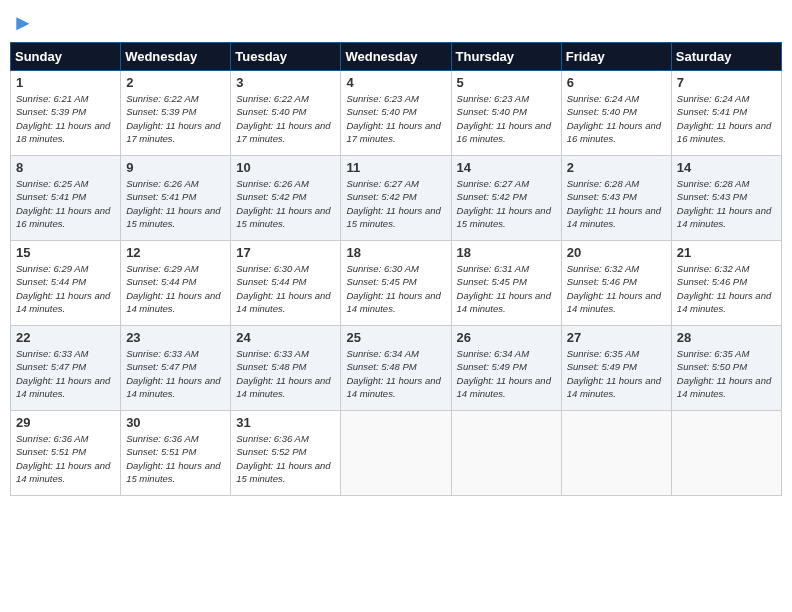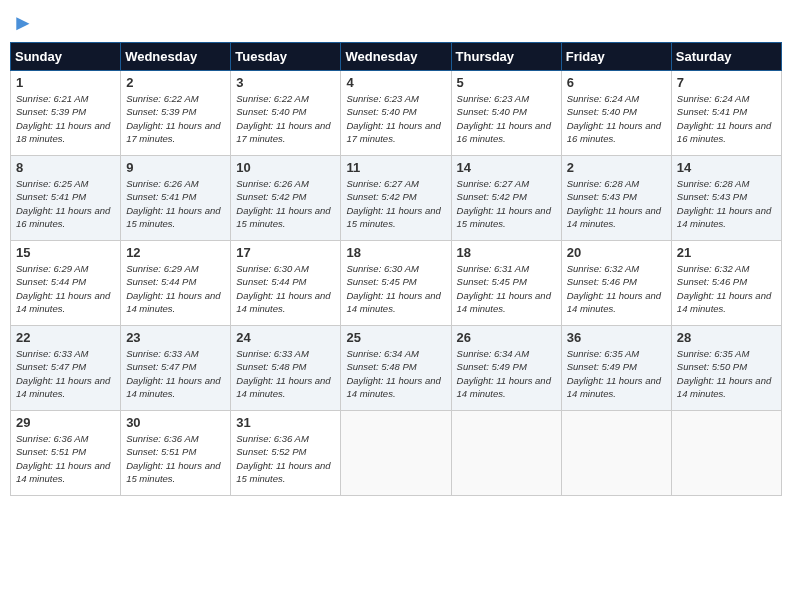--- a/index.html
+++ b/index.html
@@ -236,21 +236,21 @@
         </td>
         <td>
           <span class="day-number">25</span>
           <div class="day-info">Sunrise: 6:34 AM<br>Sunset: 5:48 PM<br>Daylight: 11 hours and 14 minutes.</div>
         </td>
         <td>
           <span class="day-number">26</span>
           <div class="day-info">Sunrise: 6:34 AM<br>Sunset: 5:49 PM<br>Daylight: 11 hours and 14 minutes.</div>
         </td>
         <td>
-          <span class="day-number">36</span>
+          <span class="day-number">27</span>
           <div class="day-info">Sunrise: 6:35 AM<br>Sunset: 5:49 PM<br>Daylight: 11 hours and 14 minutes.</div>
         </td>
         <td>
           <span class="day-number">28</span>
           <div class="day-info">Sunrise: 6:35 AM<br>Sunset: 5:50 PM<br>Daylight: 11 hours and 14 minutes.</div>
         </td>
       </tr>
       <tr>
         <td>
           <span class="day-number">29</span>

